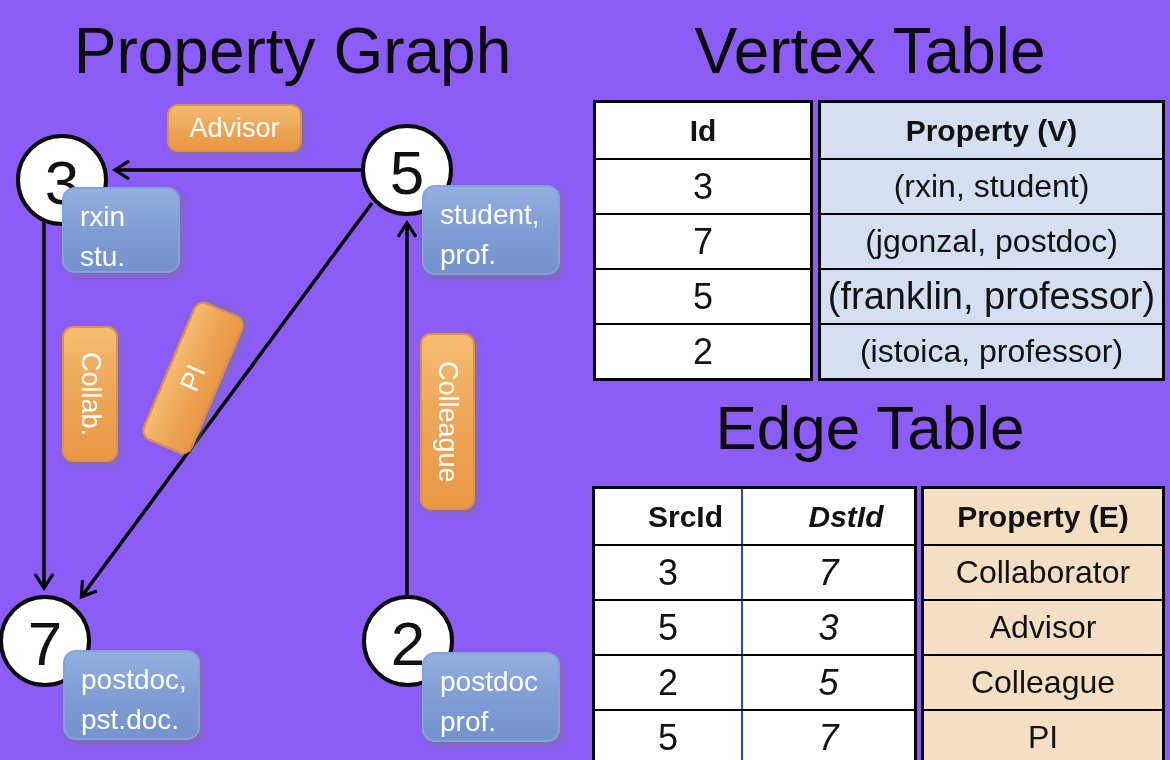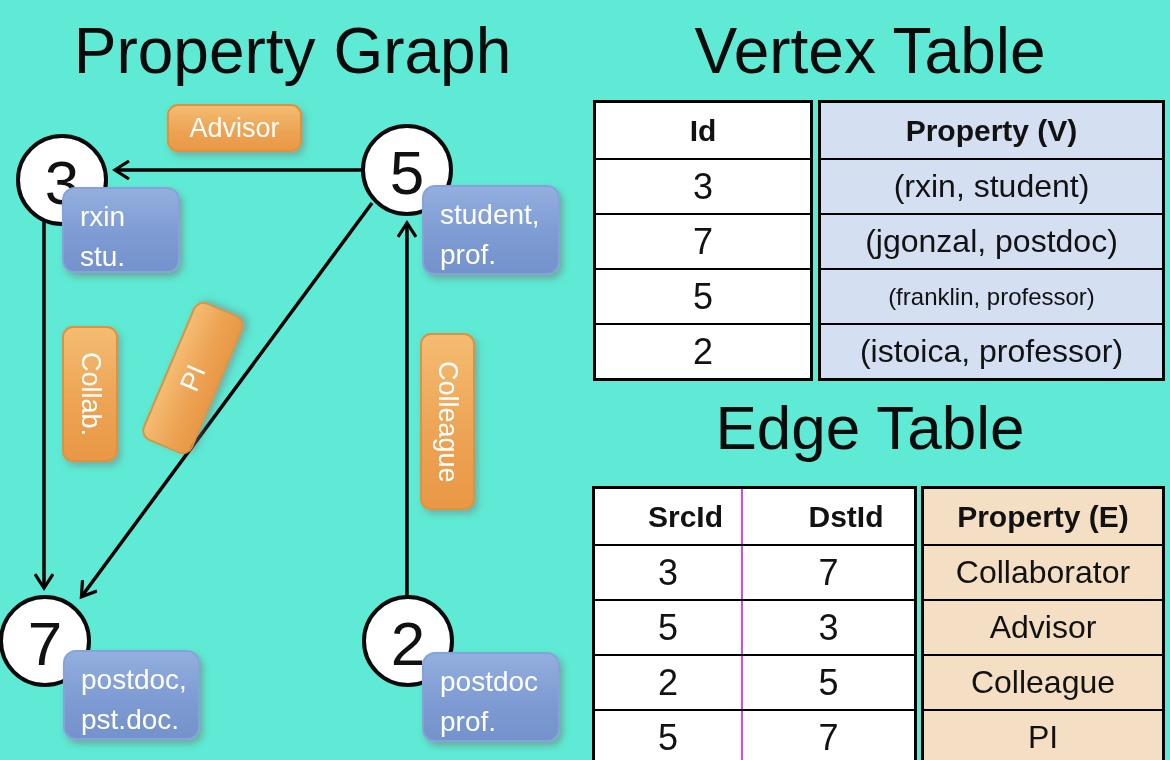--- a/index.html
+++ b/index.html
@@ -1,17 +1,17 @@
 <!DOCTYPE html>
 <html><head>
 <meta charset="utf-8">
 <style>
   html,body{margin:0;padding:0;background:#ffffff;}
   .slide{
-    position:relative;width:1170px;height:760px;background:#5eead4;overflow:hidden;
+    position:relative;width:1170px;height:760px;background:#8b5cf6;overflow:hidden;
     font-family:"Liberation Sans",sans-serif;color:#000;
   }
   .title{
     position:absolute;text-align:center;font-size:64px;font-weight:300;
     letter-spacing:0px;color:#0b0b0b;white-space:nowrap;
   }
   
   .edges-svg{position:absolute;left:0;top:0;width:585px;height:760px;z-index:1;}
   .node-circle{
     position:absolute;width:92px;height:92px;border:4px solid #0a0a0a;border-radius:50%;
@@ -47,21 +47,21 @@
   }
   .trow + .trow{border-top:2px solid #000;height:55px;}
   .trow.head{height:55px;font-size:30px;font-weight:700;}
   .trow.head + .trow{height:55px;}
   .tgap{width:5px;}
   .twocol{display:flex;width:100%;height:100%;}
   .twocol .c1,.twocol .c2{
     display:flex;align-items:center;justify-content:center;height:100%;box-sizing:border-box;
   }
   .twocol .c1{width:146px;}
-  .twocol .c2{flex:1;border-left:2px solid #d946ef;}
+  .twocol .c2{flex:1;border-left:2px solid #1d4ed8;font-style:italic;}
   .cellhead{font-size:30px;font-weight:700;padding-left:35px;}
 </style>
 </head>
 <body>
 
 <div class="slide">
 
   <div class="title" style="left:0;top:14px;width:585px;">Property Graph</div>
   <div class="title" style="left:585px;top:14px;width:570px;">Vertex Table</div>
   <div class="title" style="left:585px;top:392px;width:570px;font-size:62px;">Edge Table</div>
@@ -119,21 +119,21 @@
       <div class="trow">3</div>
       <div class="trow">7</div>
       <div class="trow">5</div>
       <div class="trow">2</div>
     </div>
     <div class="tgap"></div>
     <div class="subtbl bluefill" style="flex:1;">
       <div class="trow head">Property (V)</div>
       <div class="trow" style="font-size:32px;">(rxin, student)</div>
       <div class="trow" style="font-size:32px;">(jgonzal, postdoc)</div>
-      <div class="trow" style="font-size:24px;">(franklin, professor)</div>
+      <div class="trow" style="font-size:38px;">(franklin, professor)</div>
       <div class="trow" style="font-size:32px;">(istoica, professor)</div>
     </div>
   </div>
 
   <div class="tbl" style="left:592px;top:486px;width:573px;">
     <div class="subtbl white" style="width:325px;">
       <div class="trow head" style="padding:0;">
         <div class="twocol">
           <div class="c1 cellhead">SrcId</div>
           <div class="c2 cellhead">DstId</div>

